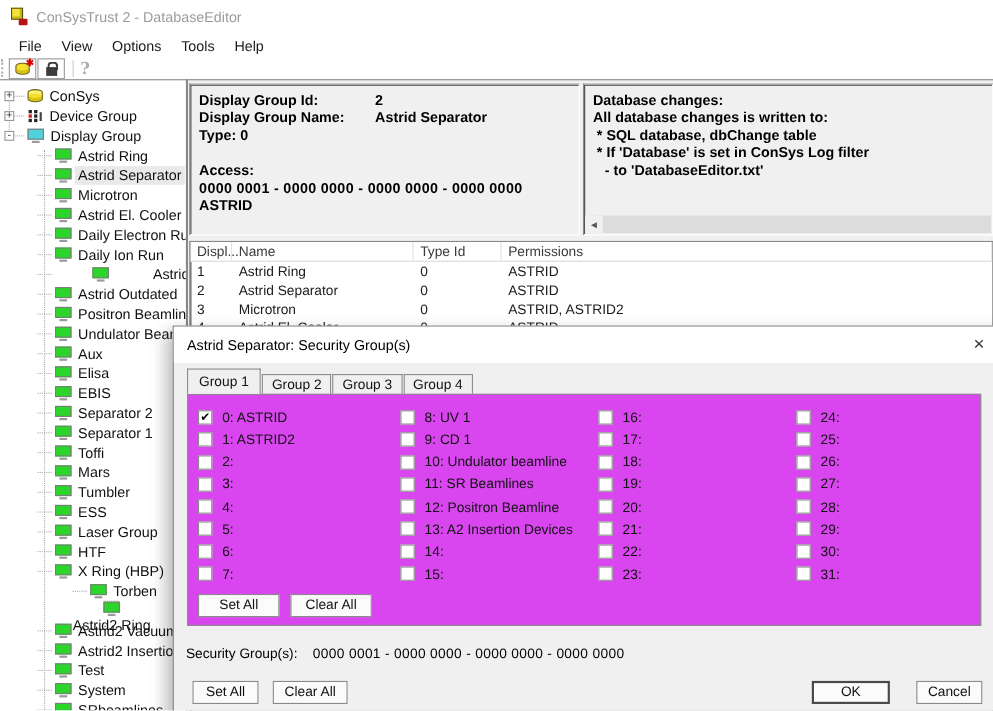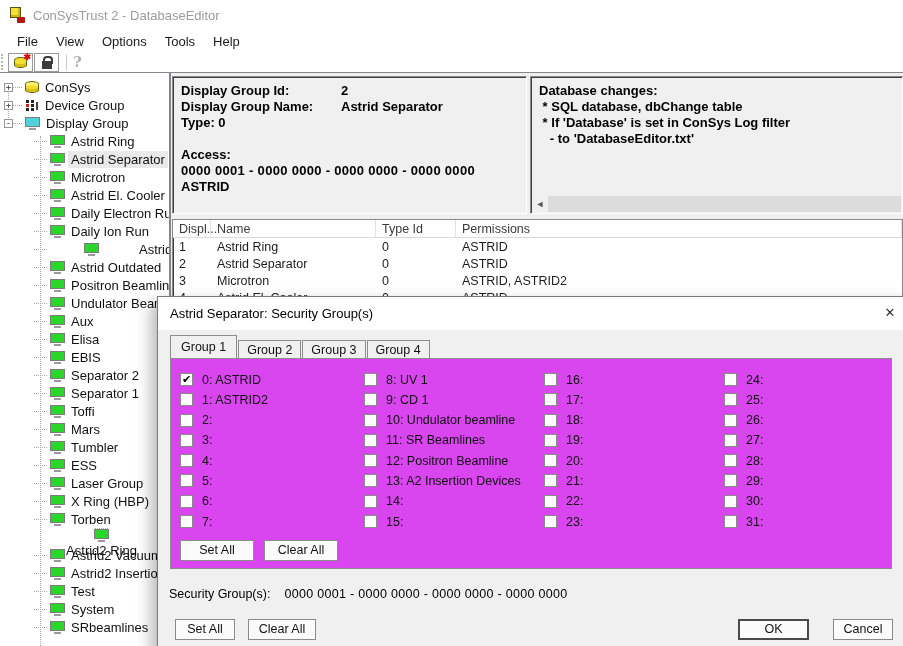--- a/index.html
+++ b/index.html
@@ -312,30 +312,37 @@
       </div>
 
       <div class="tree-row" style="padding-left:34px;">
         <div class="leader w14"></div>
         <div class="mon">
           <div class="scr"></div>
         </div>
         <div class="tlabel">Laser Group</div>
       </div>
 
+      <div class="tree-row" style="padding-left:34px;">
+        <div class="leader w14"></div>
+        <div class="mon">
+          <div class="scr"></div>
+        </div>
+        <div class="tlabel">HTF</div>
+      </div>
 
       <div class="tree-row" style="padding-left:34px;">
         <div class="leader w14"></div>
         <div class="mon">
           <div class="scr"></div>
         </div>
         <div class="tlabel">X Ring (HBP)</div>
       </div>
 
-      <div class="tree-row" style="padding-left:34px;">
+      <div class="tree-row" style="padding-left:34px;margin-left:32px;">
         <div class="leader w14"></div>
         <div class="mon">
           <div class="scr"></div>
         </div>
         <div class="tlabel">Torben</div>
       </div>
 
       <div class="tree-row" style="padding-left:34px;flex-direction:column;">
         <div class="leader w14"></div>
         <div class="mon">
@@ -405,20 +412,21 @@
     <div style="height:16px;"></div>
     <div>Access:</div>
     <div class="mono-line">0000 0001 - 0000 0000 - 0000 0000 - 0000 0000</div>
     <div>ASTRID</div>
   </div>
 
   <div class="panel panel-db">
     <div>
 
     <div style="white-space:pre;">Database changes:</div>
+        <div style="white-space:pre;">All database changes is written to:</div>
         <div style="white-space:pre;"> * SQL database, dbChange table</div>
         <div style="white-space:pre;"> * If 'Database' is set in ConSys Log filter</div>
         <div style="white-space:pre;">   - to 'DatabaseEditor.txt'</div>
       </div>
     <div class="hscroll">
       <div class="arr">◄</div>
     </div>
   </div>
 
   <div class="grid">

